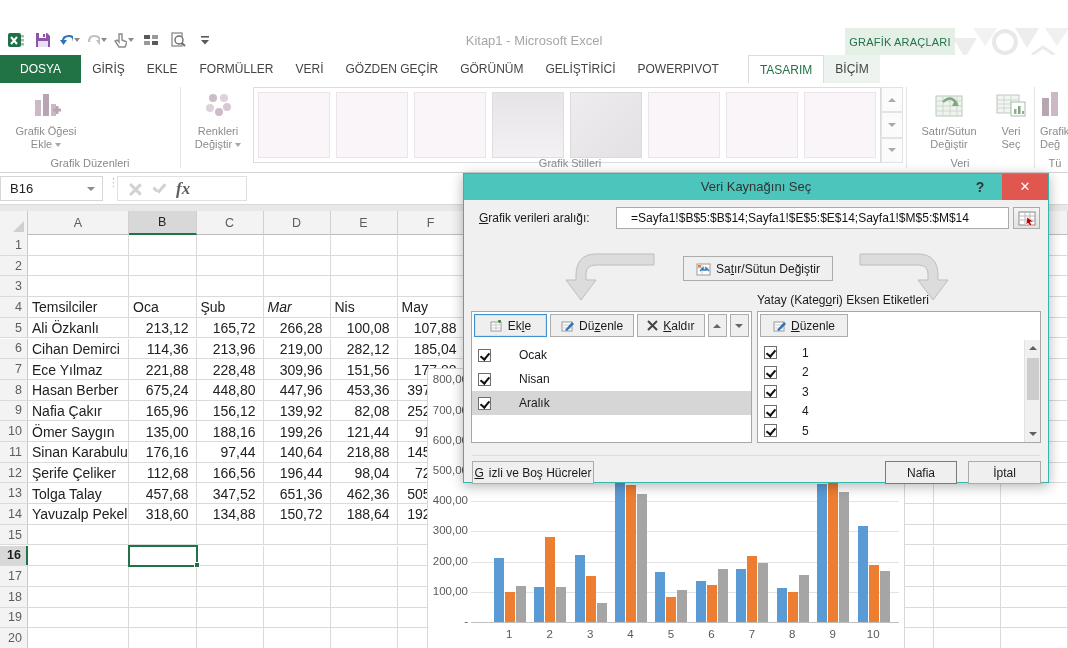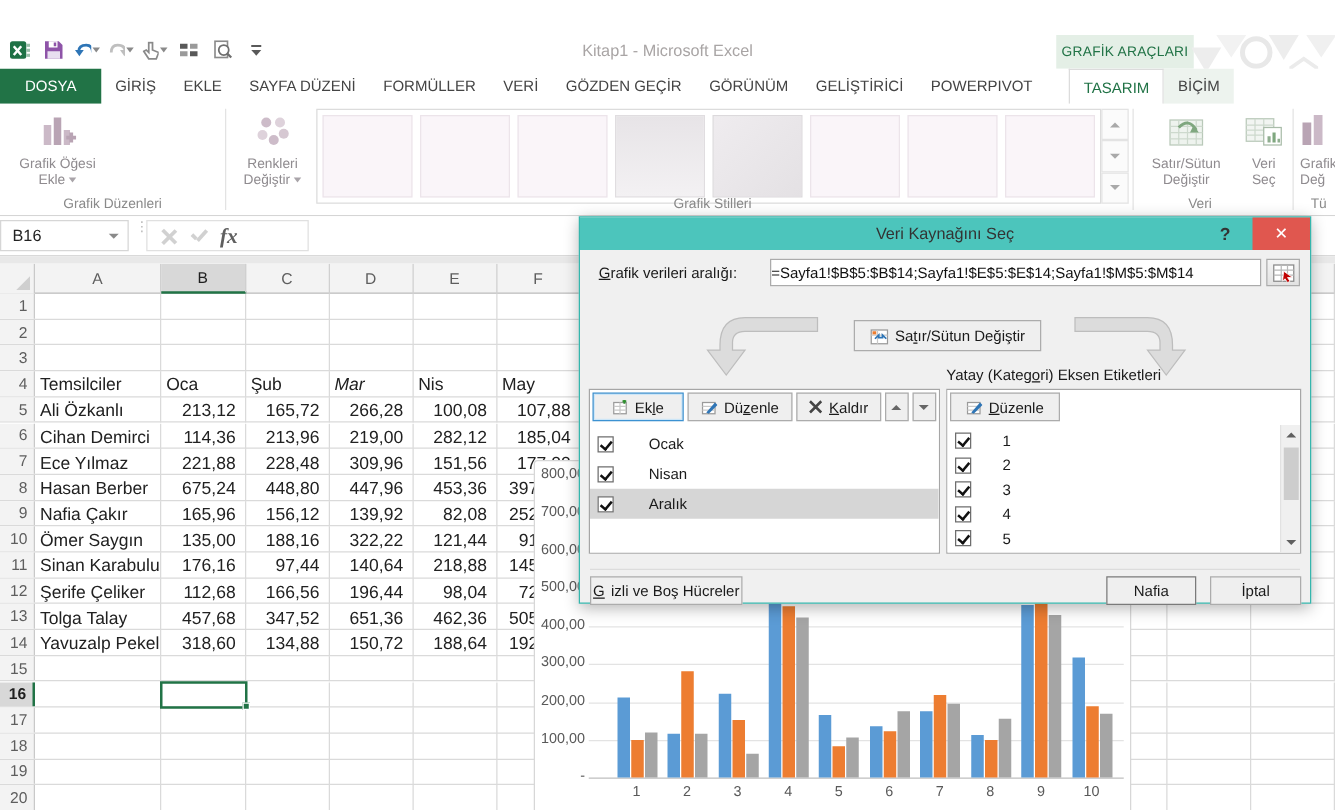--- a/index.html
+++ b/index.html
@@ -82,21 +82,21 @@
   .bar { position:absolute; }
 
   
   .dialog { position:absolute; left:463px; top:145px; width:586px; height:310px; background:#f0f0f0; border:1px solid #35b6ad; box-shadow:0 3px 12px rgba(0,0,0,.3); z-index:10; font-size:12px; color:#1a1a1a; }
   .dlg-titlebar { position:absolute; left:0; top:0; width:100%; height:26px; background:#4cc5bc;padding-left:21px; }
   .dlg-title { position:absolute; left:0; right:0; top:5px; text-align:center; font-size:13px; color:#333; }
   .dlg-help { position:absolute; right:58px; top:3px; width:20px; height:20px; color:#333; font-size:14px; font-weight:bold; text-align:center; line-height:20px; }
   .dlg-close { position:absolute; right:0; top:0; width:46px; height:26px; background:#e0574f; color:#fff; font-size:13px; text-align:center; line-height:25px; }
   .dlg-label { position:absolute; white-space:nowrap; }
   u { text-decoration:underline; }
-  .range-input { position:absolute; left:152px; top:33px; width:393px; height:22px; background:#fff; border:1px solid #ababab; font-size:12px; color:#111; padding:3px 0; white-space:nowrap; overflow:hidden; }
+  .range-input { position:absolute; left:152px; top:33px; width:393px; height:22px; background:#fff; border:1px solid #ababab; font-size:12px; color:#111; padding:3px 14px; white-space:nowrap; overflow:hidden; }
   .picker-btn { position:absolute; left:549px; top:33px; width:27px; height:22px; background:linear-gradient(#f4f4f4,#e2e2e2); border:1px solid #ababab; display:flex; align-items:center; justify-content:center; }
   .swap-arrow { position:absolute; top:76px; }
   .btn { background:#efefef; border:1px solid #acacac; display:inline-flex; align-items:center; justify-content:center; gap:5px; font-size:12px; color:#1a1a1a; white-space:nowrap; }
   .swap-btn { position:absolute; left:219px; top:82px; width:150px; height:25px; }
   .panel { position:absolute; top:137px; height:132px; background:#fff; border:1px solid #a6a6a6; }
   .panel-toolbar { position:absolute; left:0; top:0; right:0; height:28px; background:#fff; display:flex; gap:3px; padding:2px; }
   .tbtn { height:23px; }
   .tbtn.focusd { border:1px solid #3c92d2; box-shadow:inset 0 0 0 1px #cde6f7; }
   .updown { width:20px; }
   .list-area { position:absolute; left:0; right:0; top:28px; bottom:0; background:#fff; overflow:hidden; }
@@ -190,21 +190,20 @@
       <circle cx="104" cy="38" r="9" fill="#ececec"></circle>
       <path d="M92 0 L104 18 L116 0 Z" fill="#f0f0f0"></path>
       <rect x="0" y="40" width="115" height="12" fill="#fff" opacity=".8"></rect>
     </svg>
   </div>
 
   <div class="tabsrow">
       <div class="tab file">DOSYA</div>
       <div class="tab ">GİRİŞ</div>
       <div class="tab ">EKLE</div>
-      <div class="tab ">SAYFA DÜZENİ</div>
       <div class="tab ">FORMÜLLER</div>
       <div class="tab ">VERİ</div>
       <div class="tab ">GÖZDEN GEÇİR</div>
       <div class="tab ">GÖRÜNÜM</div>
       <div class="tab ">GELİŞTİRİCİ</div>
       <div class="tab ">POWERPIVOT</div>
       <div class="tab active">TASARIM</div>
       <div class="tab contextual">BİÇİM</div>
     </div>
 
@@ -495,21 +494,21 @@
           <div class="cell" style="width: 67px; height: 20.7px;"></div>
           <div class="cell" style="width: 67px; height: 20.7px;"></div>
           <div class="cell" style="width: 67px; height: 20.7px;"></div>
           <div class="cell" style="width: 67px; height: 20.7px;"></div>
         </div>
         <div class="grow" style="top: 186.3px; height: 20.7px;">
           <div class="rowhdr">10</div>
           <div class="cell" style="width: 101px; height: 20.7px;">Ömer Saygın</div>
           <div class="cell num" style="width: 67.5px; height: 20.7px;">135,00</div>
           <div class="cell num" style="width: 67px; height: 20.7px;">188,16</div>
-          <div class="cell num" style="width: 67px; height: 20.7px;">322,22</div>
+          <div class="cell num" style="width: 67px; height: 20.7px;">199,26</div>
           <div class="cell num" style="width: 67px; height: 20.7px;">121,44</div>
           <div class="cell num clip" style="width: 67px; height: 20.7px;">91</div>
           <div class="cell" style="width: 67px; height: 20.7px;"></div>
           <div class="cell" style="width: 67px; height: 20.7px;"></div>
           <div class="cell" style="width: 67px; height: 20.7px;"></div>
           <div class="cell" style="width: 67px; height: 20.7px;"></div>
           <div class="cell" style="width: 67px; height: 20.7px;"></div>
           <div class="cell" style="width: 67px; height: 20.7px;"></div>
           <div class="cell" style="width: 67px; height: 20.7px;"></div>
           <div class="cell" style="width: 67px; height: 20.7px;"></div>

